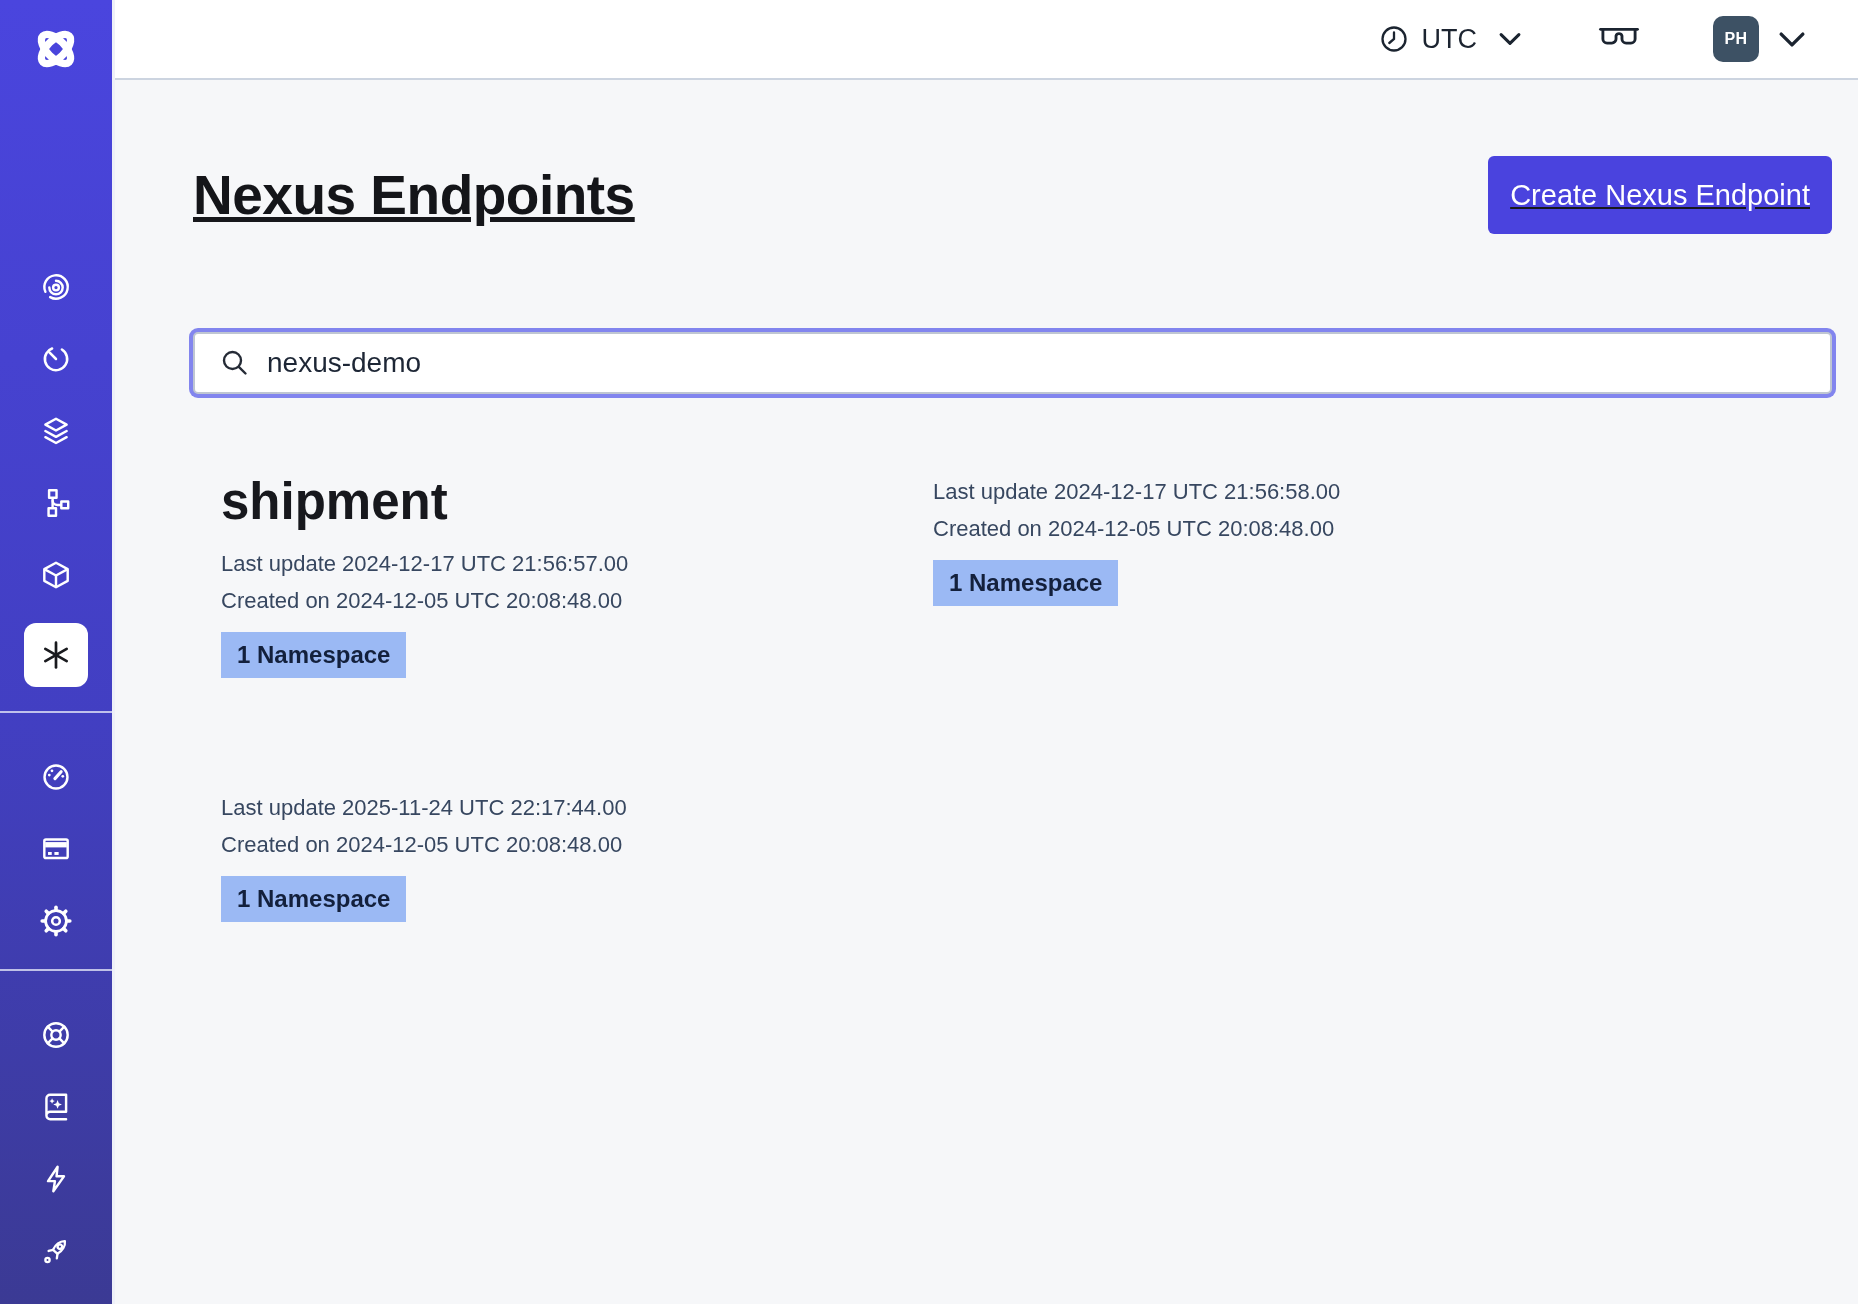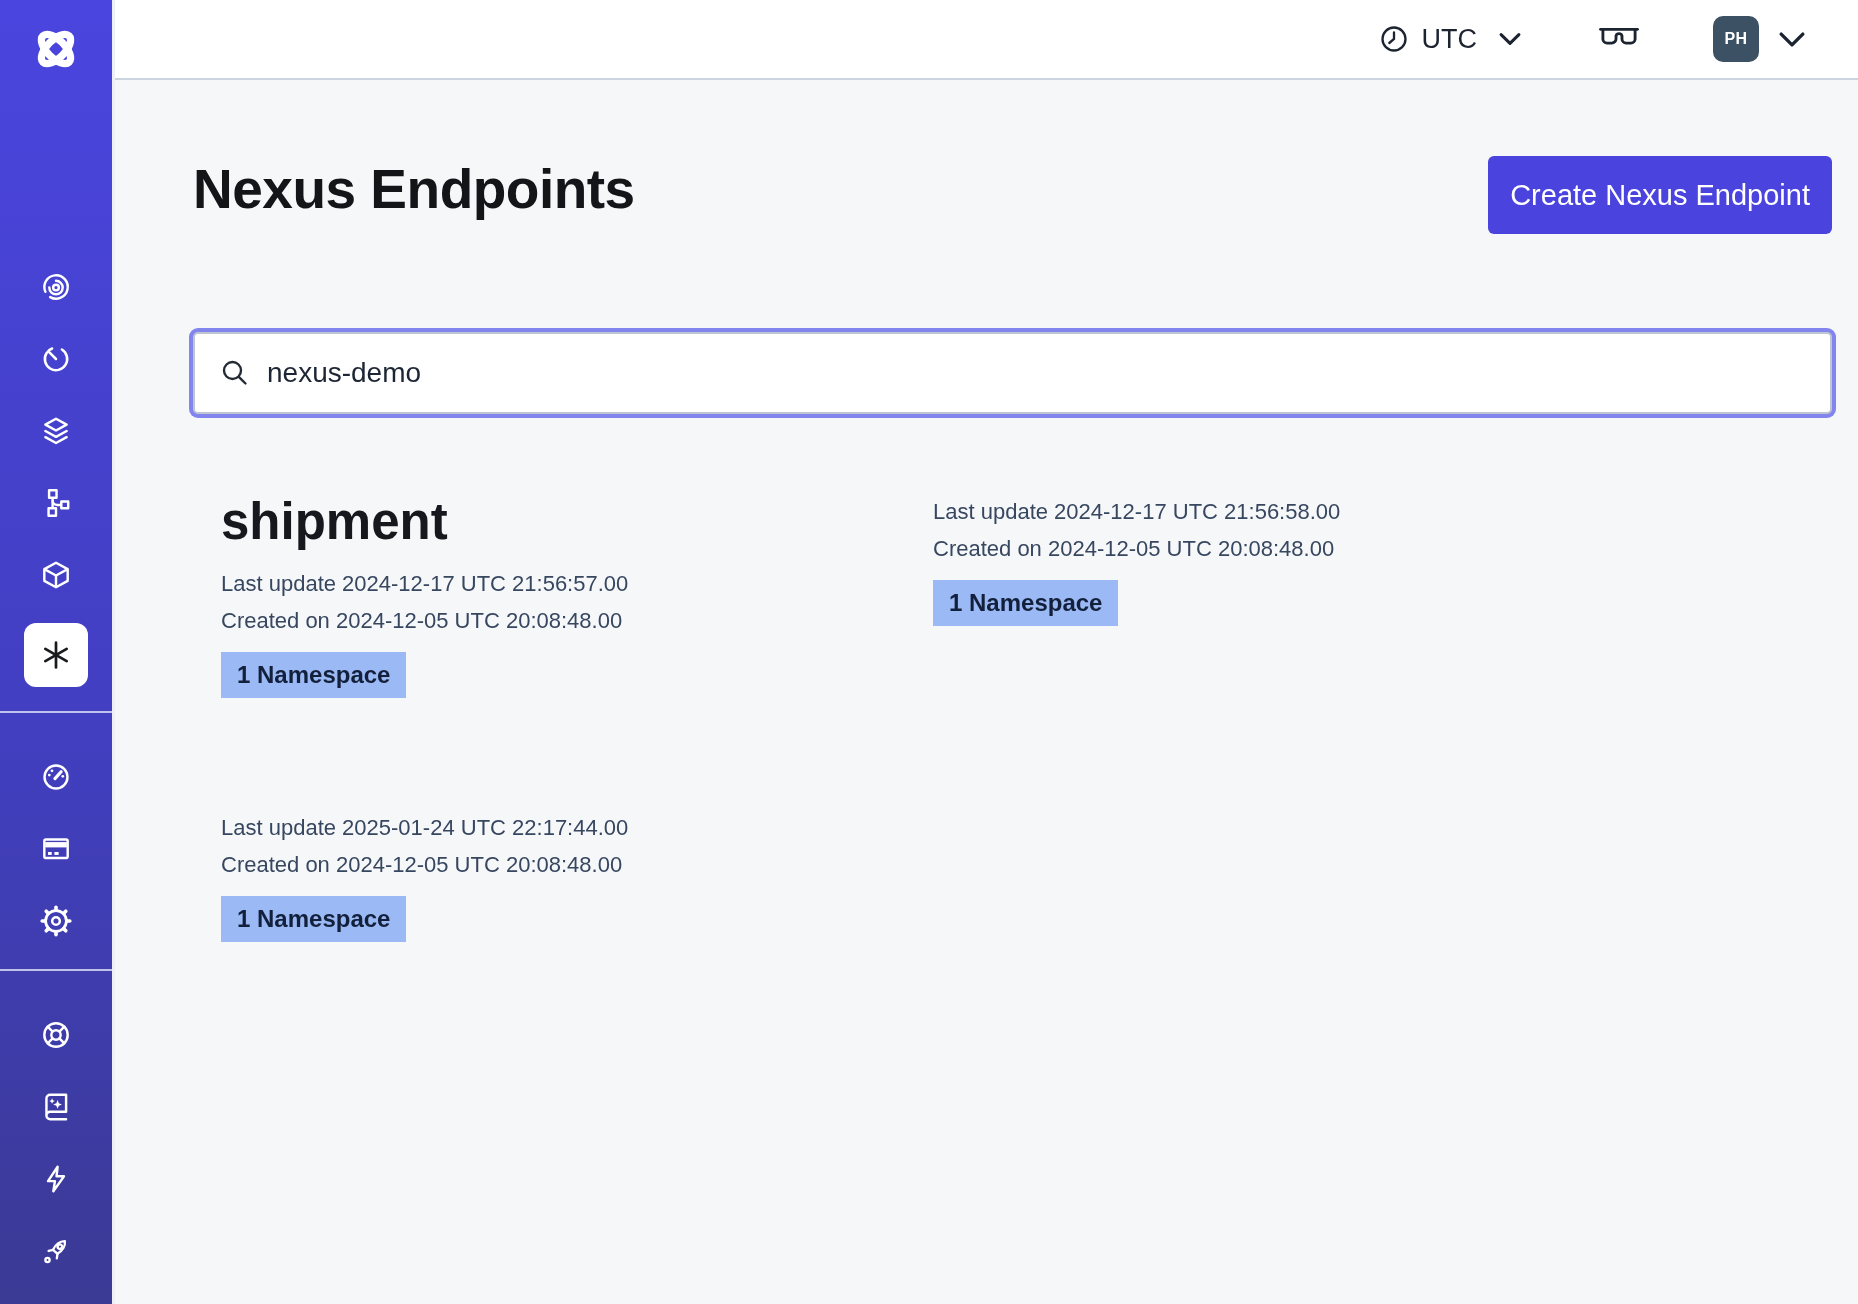--- a/index.html
+++ b/index.html
@@ -39,29 +39,29 @@
   .icon-btn { background:none; border:none; cursor:pointer; display:flex; align-items:center; }
   .glasses-btn { margin-left:74px; }
   .avatar-group { display:flex; align-items:center; margin-left:72px; background:none; border:none; cursor:pointer; }
   .avatar {
     width:46px; height:46px; border-radius:10px; background:#3d5164;
     display:flex; align-items:center; justify-content:center;
     color:#ffffff; font-size:16px; font-weight:600; letter-spacing:0.5px;
   }
   .avatar-chevron { margin-left:17px; display:flex; }
   .content { padding:76px 26px 0 78px; }
-  .page-header { display:flex; justify-content:space-between; }
+  .page-header { display:flex; align-items:center; justify-content:space-between;text-decoration:underline; }
   h1.page-title { font-size:55px; font-weight:700; letter-spacing:-0.5px; color:#141519; line-height:1.2; }
   .create-btn {
     height:78px; padding:0 22px; background:#4a43de; color:#ffffff;
     font-family:"Liberation Sans", sans-serif;
     font-size:29px; border:none; border-radius:6px; cursor:pointer;
   }
   .search-box {
-    margin-top:98px; height:82px; background:#ffffff;
+    margin-top:98px; height:62px; background:#ffffff;
     border:2px solid #bfc6d2; border-radius:5px;
     box-shadow:0 0 0 4px #8285ee;
     display:flex; align-items:center; gap:16px; padding:0 24px;
   }
   .search-input {
     flex:1; border:none; outline:none; font-family:"Liberation Sans", sans-serif;
     font-size:28px; color:#1d2635; background:transparent;
   }
   .cards-grid {
     margin-top:51px;
@@ -294,19 +294,19 @@
         <div class="endpoint-meta">Last update 2024-12-17 UTC 21:56:57.00</div>
         <div class="endpoint-meta">Created on 2024-12-05 UTC 20:08:48.00</div>
         <span class="ns-badge">1 Namespace</span>
       </a>
       <a class="endpoint-card">
         <div class="endpoint-meta">Last update 2024-12-17 UTC 21:56:58.00</div>
         <div class="endpoint-meta">Created on 2024-12-05 UTC 20:08:48.00</div>
         <span class="ns-badge">1 Namespace</span>
       </a>
       <a class="endpoint-card">
-        <div class="endpoint-meta">Last update 2025-01-24 UTC 22:17:44.00</div>
+        <div class="endpoint-meta">Last update 2025-11-24 UTC 22:17:44.00</div>
         <div class="endpoint-meta">Created on 2024-12-05 UTC 20:08:48.00</div>
         <span class="ns-badge">1 Namespace</span>
       </a>
     </div>
   </main>
 </div>
 
 </body></html>

